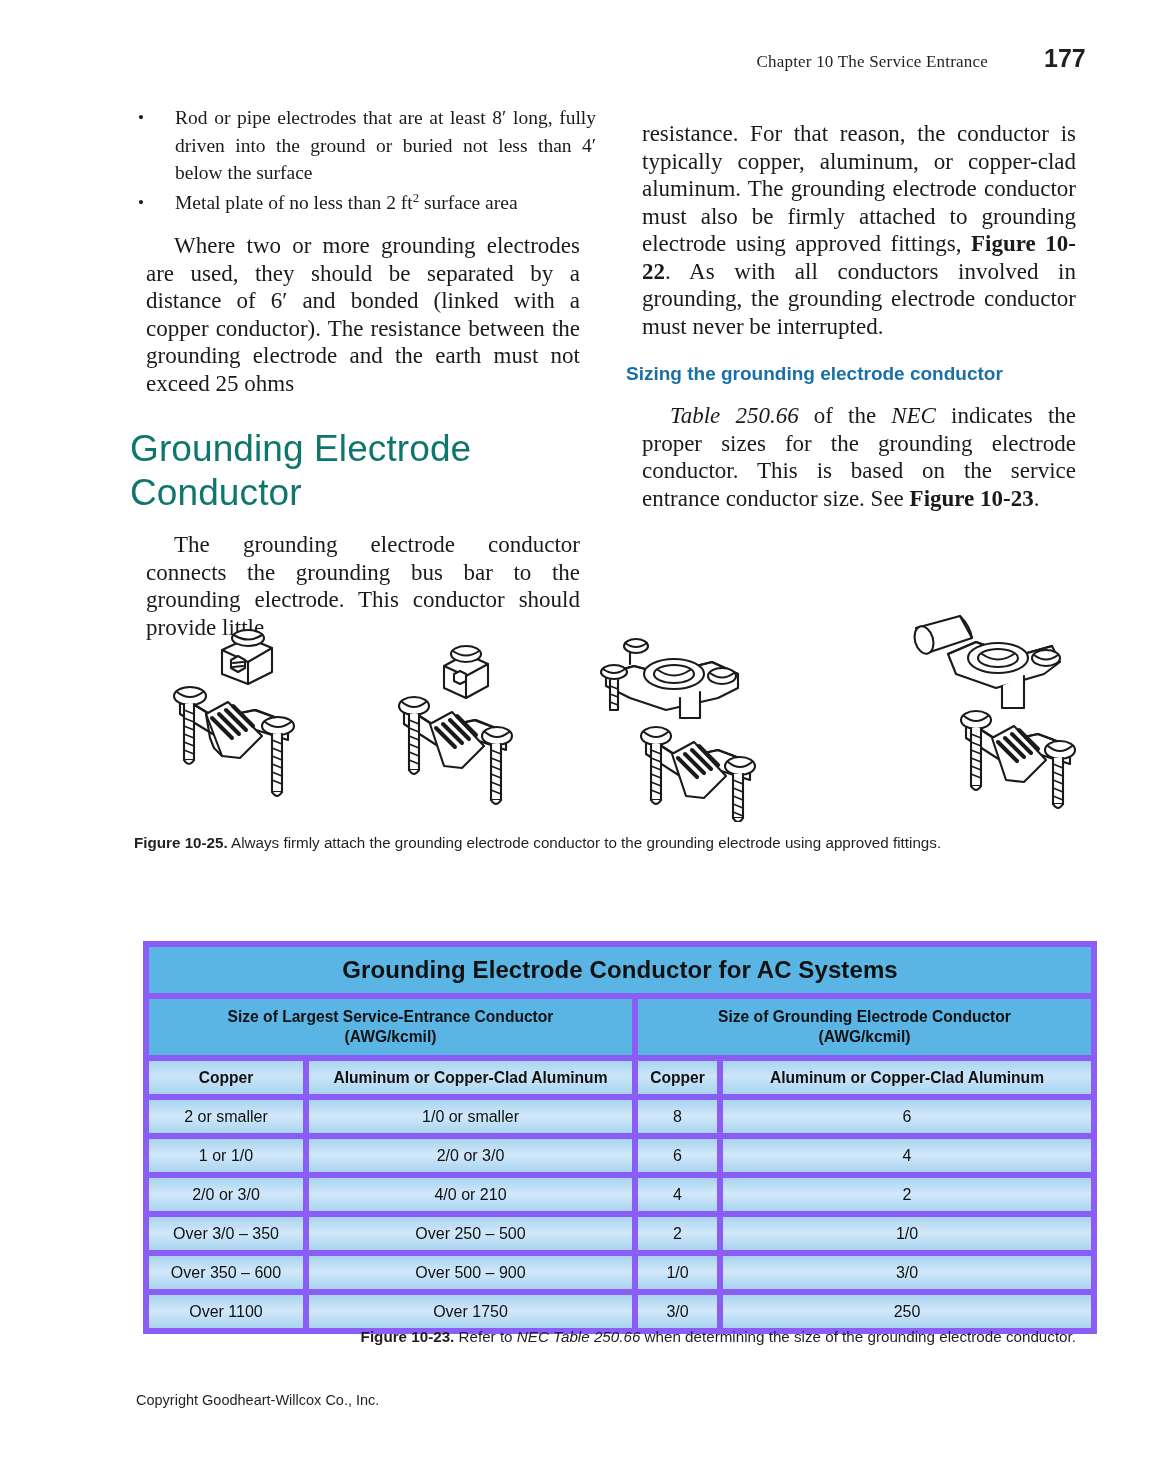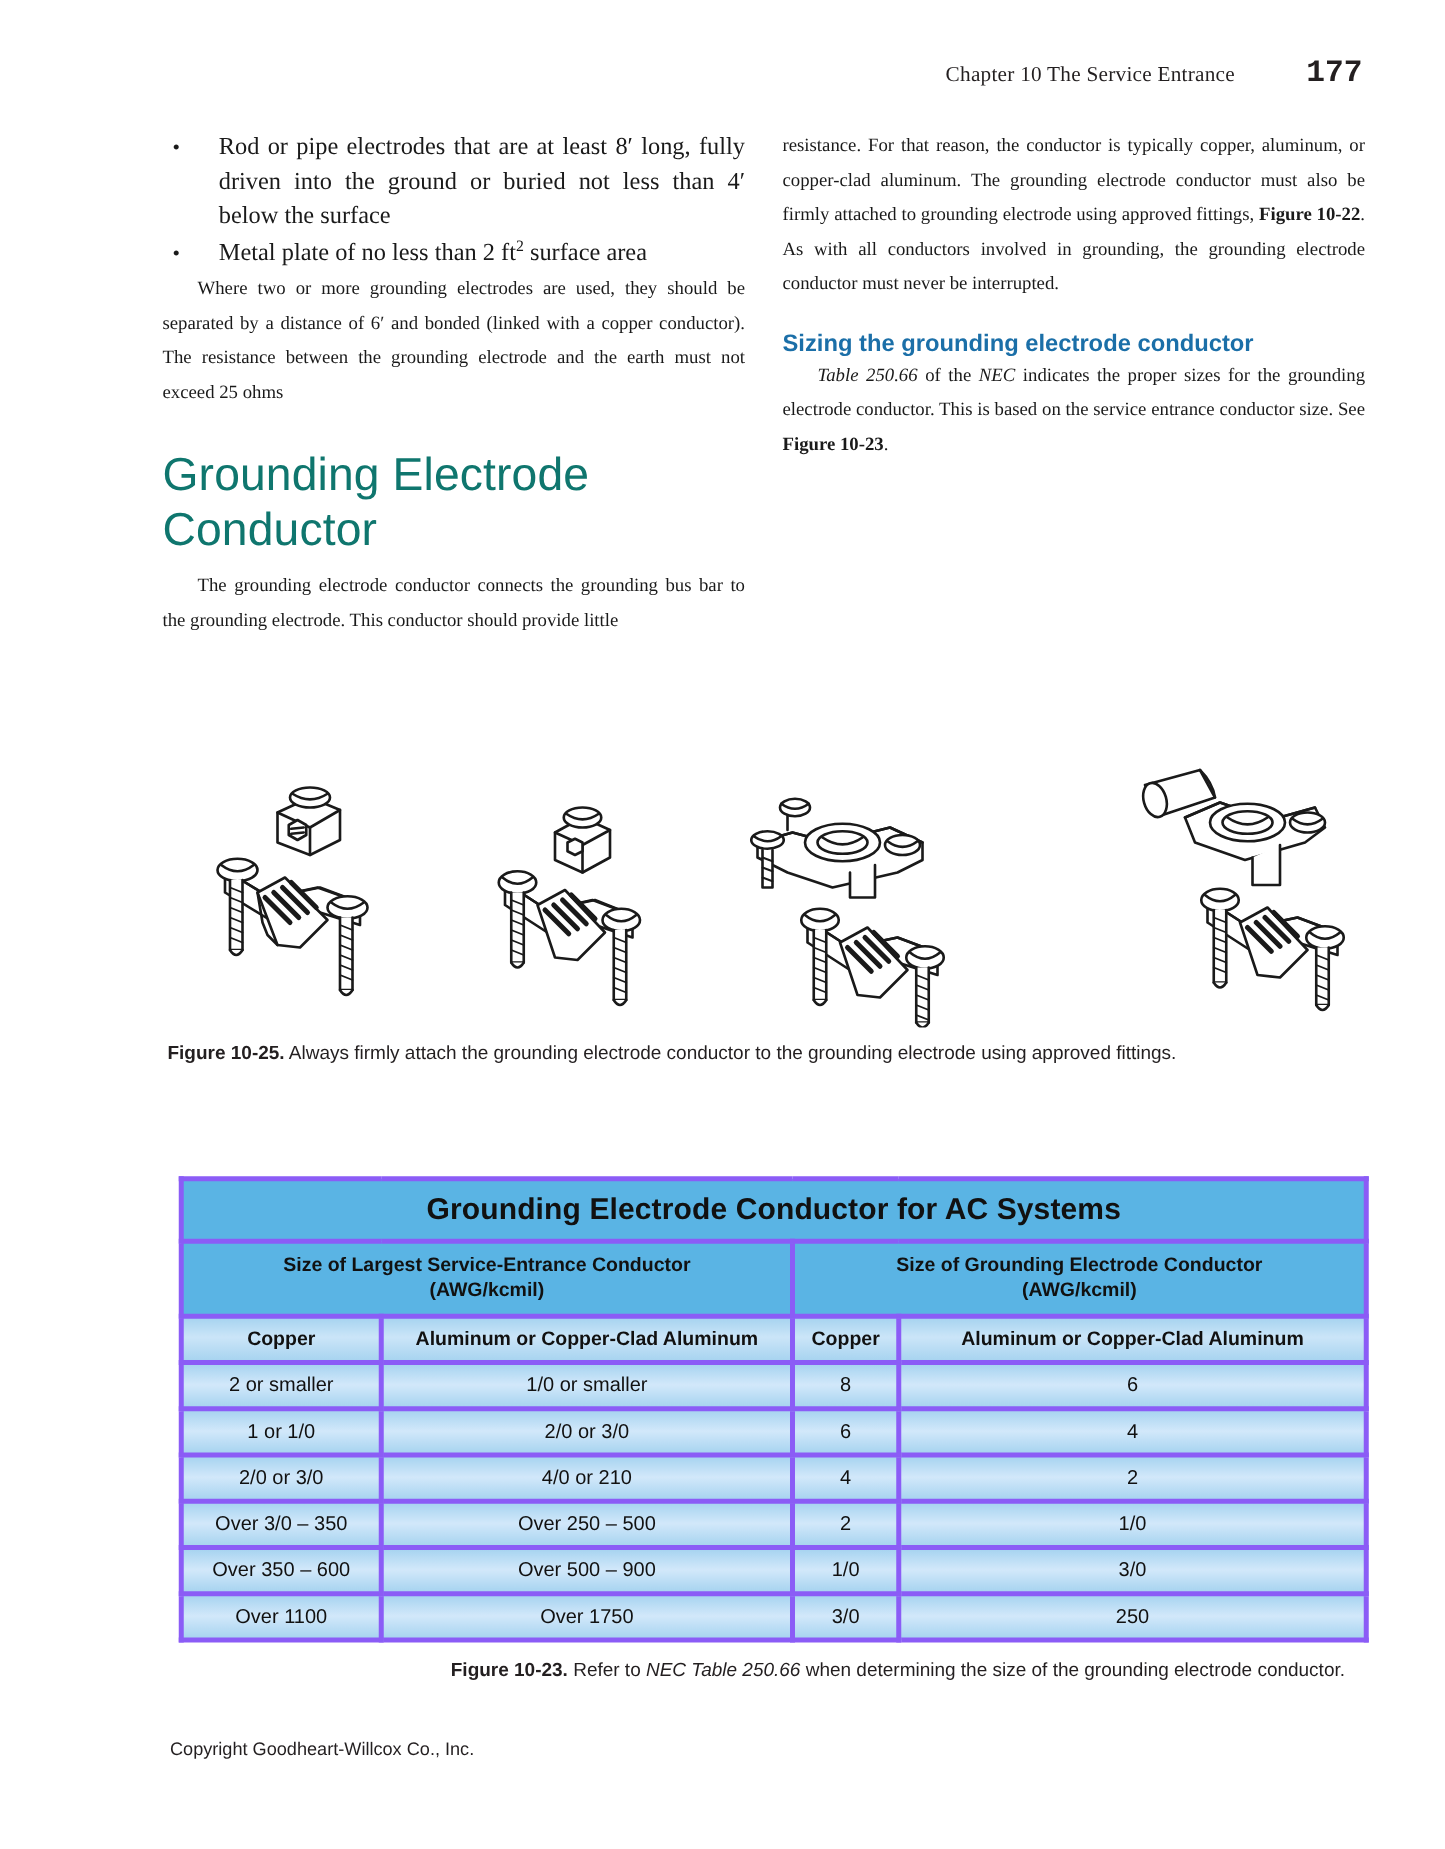--- a/index.html
+++ b/index.html
@@ -26,27 +26,27 @@
     align-items: baseline;
     justify-content: flex-end;
   }
   #page-header .chap {
     font-family: "Liberation Serif", serif;
     font-size: 17px;
     letter-spacing: .2px;
     color: #231f20;
   }
   #page-header .folio {
-    font-family: Liberation Mono, monospace;
+    font-family: Liberation Sans, sans-serif;
     font-weight: bold;
     font-size: 25px;
     color: #231f20;
     margin-left: 56px;
     min-width: 46px;
-    text-align: right;
+    text-align: left;
   }
 
   
   #body-columns {
     position: absolute;
     top: 104px;
     left: 130px;
     width: 962px;
     height: 500px;
   }
@@ -73,22 +73,22 @@
   }
   ul.bullets li .bul {
     position: absolute;
     left: 8px;
     top: 0;
     font-size: 17px;
   }
   ul.bullets li.last { text-align: left; }
 
   p.body {
-    margin: 0;
-    font-size: 15px;
+    margin: 16px;
+    font-size: 23px;
     line-height: 27.5px;
     text-align: justify;
     text-indent: 28px;
     hyphens: manual;
   }
   p.body.noindent { text-indent: 0; }
 
   h1.section-title {
     margin: 30px 0 10px 0;
     font-family: Liberation Sans, sans-serif;
@@ -142,21 +142,21 @@
     position: absolute;
     left: 143px;
     top: 941px;
     width: 948px;
     border-collapse: collapse;
     border-spacing: 0;
     font-family: "Liberation Sans", sans-serif;
     table-layout: fixed;
   }
   #nec-table td, #nec-table th {
-    border: 4px solid #8b5cf6;
+    border: 6px solid #8b5cf6;
     padding: 0;
     text-align: center;
     color: #111111;
   }
   #nec-table .title-cell {
     background: #5ab4e4;
     font-size: 24px;
     font-weight: bold;
     height: 46px;
     letter-spacing: .1px;

